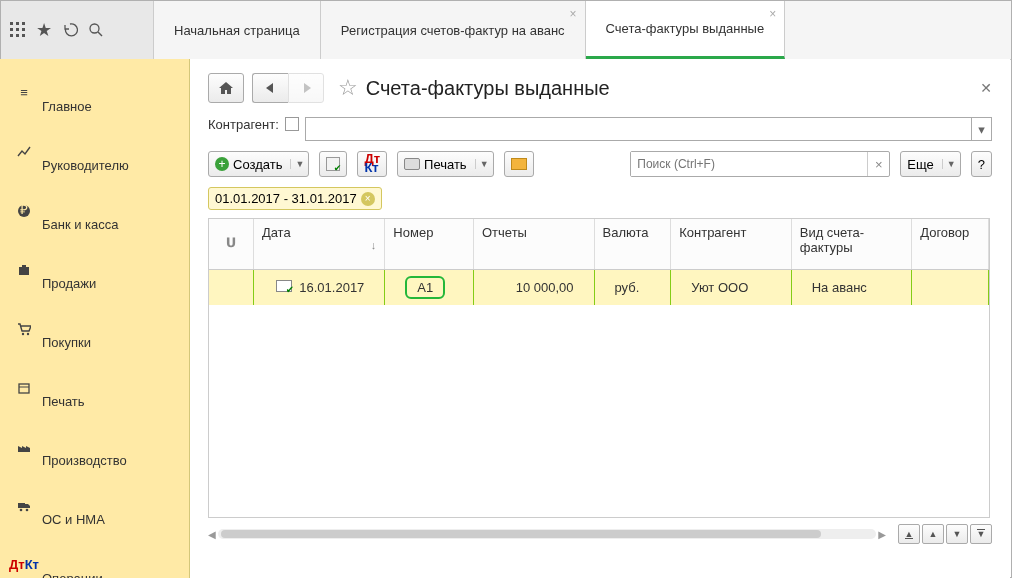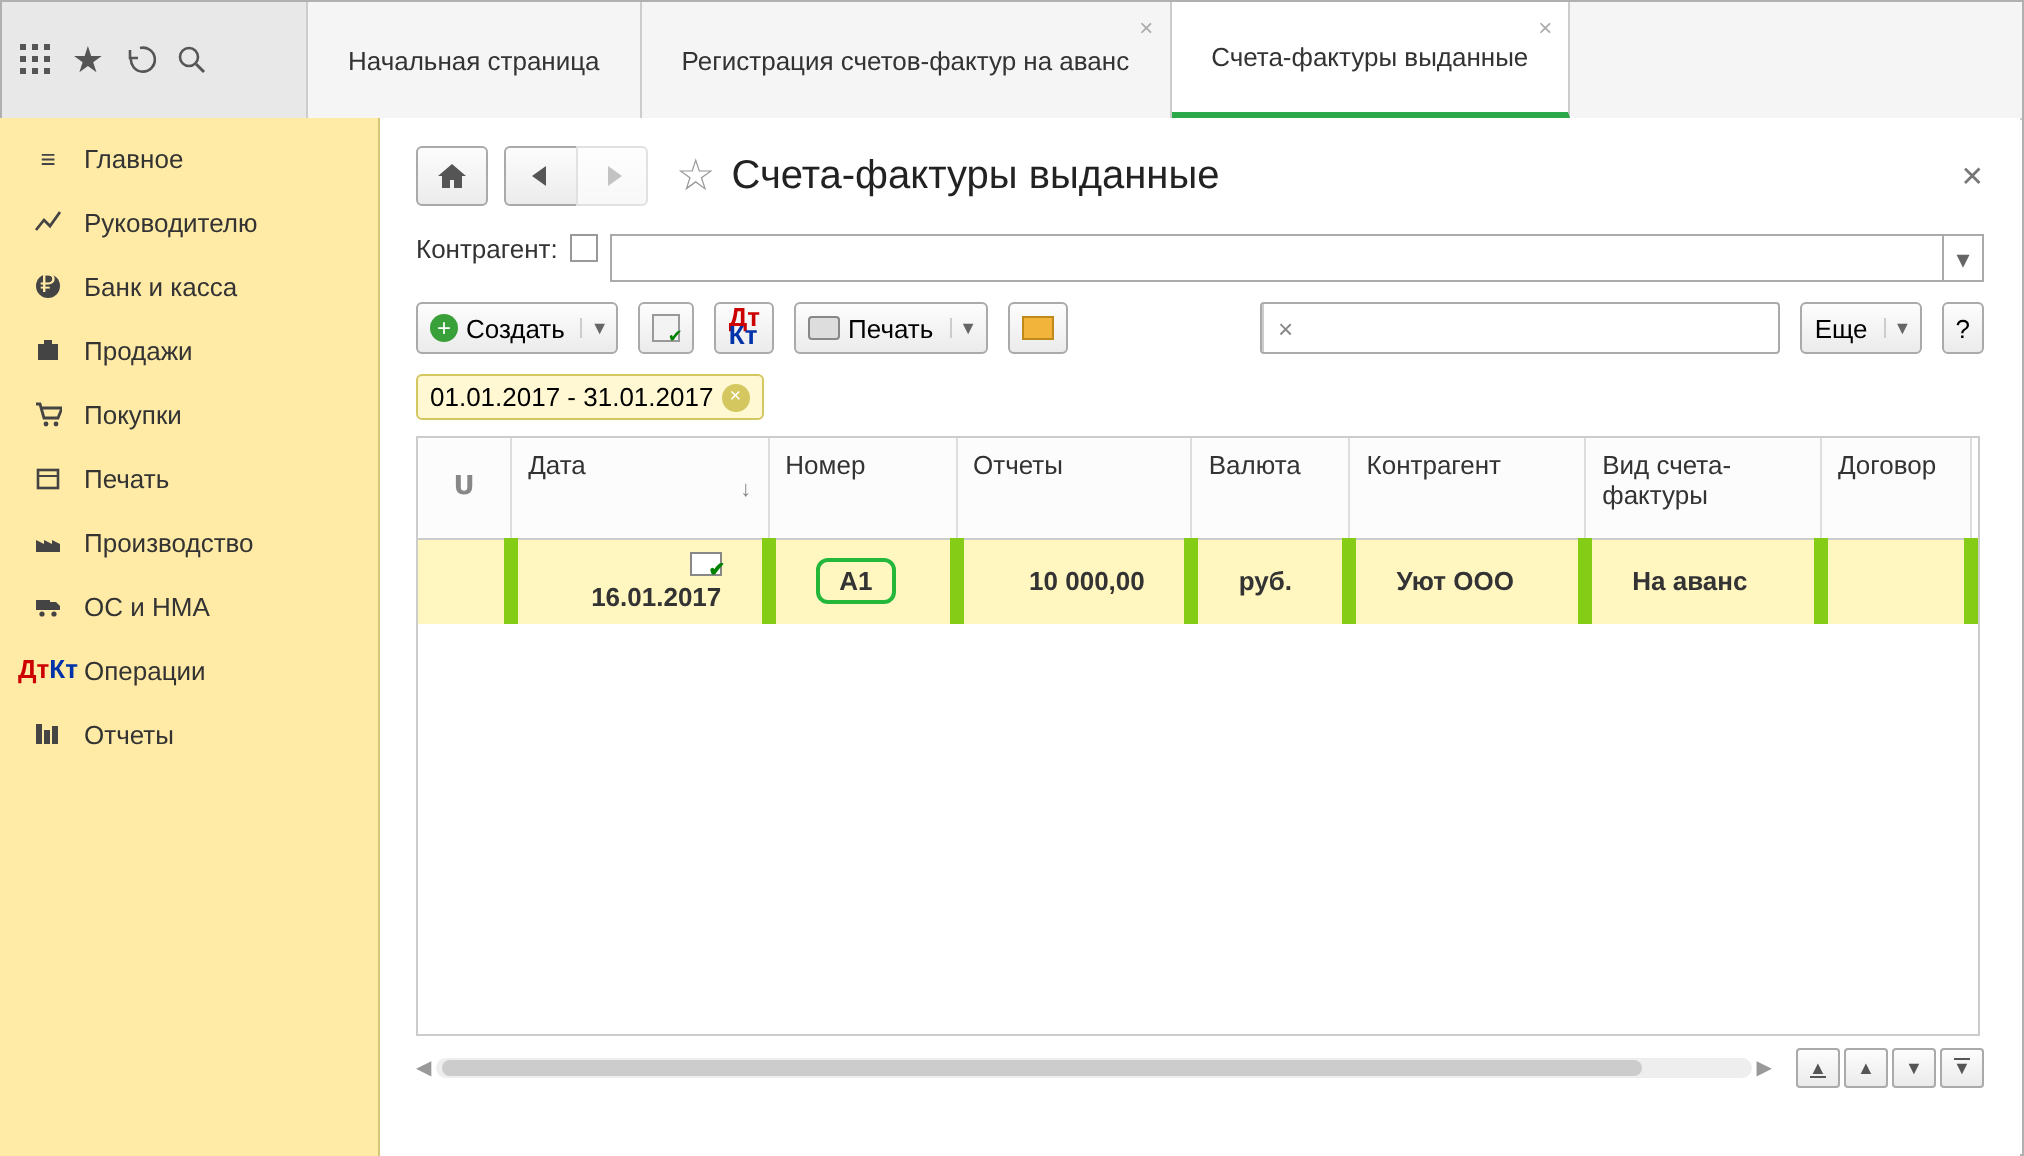--- a/index.html
+++ b/index.html
@@ -7,21 +7,21 @@
 .top-row { display: flex; height: 59px; background: #f5f5f5; border-bottom: 1px solid #ccc; }
 .top-icons { display: flex; align-items: center; padding: 0 8px; gap: 8px; border-right: 1px solid #ccc; background: #e8e8e8; width: 153px; }
 .top-icons .ti { width: 18px; height: 18px; display: flex; align-items: center; justify-content: center; cursor: pointer; color: #555; }
 .tabs { display: flex; flex: 1; }
 .tab { padding: 0 20px; display: flex; align-items: center; justify-content: center; border-right: 1px solid #ccc; position: relative; color: #333; cursor: pointer; min-width: 155px; }
 .tab.active { background: #fff; border-bottom: 3px solid #2aa84a; }
 .tab .close-x { position: absolute; right: 8px; top: 6px; font-size: 12px; color: #aaa; cursor: pointer; }
 .sidebar { position: absolute; left: 0; top: 59px; width: 190px; height: 519px; background: #ffeaa6; border-right: 1px solid #d4c77a; padding-top: 4px; }
 .side-item { display: flex; align-items: center; gap: 10px; padding: 8px 16px; font-size: 13px; color: #333; cursor: pointer; }
 .side-item .si-icon { width: 16px; height: 16px; display: flex; align-items: center; justify-content: center; color: #444; }
-.side-item .si-label { flex: 1; }
+.side-item .si-label { flex: 1; margin-top: 28px; }
 .main { position: absolute; left: 190px; top: 59px; width: 820px; height: 519px; background: #fff; padding: 14px 18px 10px 18px; }
 .title-bar { display: flex; align-items: center; gap: 8px; margin-bottom: 14px; }
 .nav-btn { height: 30px; min-width: 36px; border: 1px solid #aaa; border-radius: 3px; background: linear-gradient(#fdfdfd,#ebebeb); display: flex; align-items: center; justify-content: center; cursor: pointer; }
 .nav-btn.disabled { opacity: 0.35; }
 .nav-split { display: flex; }
 .nav-split .nav-btn:first-child { border-radius: 3px 0 0 3px; border-right: none; }
 .nav-split .nav-btn:last-child { border-radius: 0 3px 3px 0; }
 .star-icon { margin-left: 6px; color: #999; font-size: 22px; }
 .page-title { font-size: 20px; font-weight: normal; color: #222; }
 .close-page { margin-left: auto; font-size: 14px; color: #777; cursor: pointer; }
@@ -34,21 +34,21 @@
 .tb-btn { height: 26px; border: 1px solid #aaa; border-radius: 3px; background: linear-gradient(#fdfdfd,#ebebeb); display: flex; align-items: center; padding: 0 6px; gap: 4px; cursor: pointer; font-size: 12px; }
 .tb-drop { width: 12px; border-left: 1px solid #ccc; margin-left: 4px; padding-left: 4px; color: #666; font-size: 9px; }
 .search-box { margin-left: auto; display: flex; border: 1px solid #aaa; border-radius: 2px; height: 26px; width: 260px; }
 .search-box input { flex: 1; border: none; padding: 0 6px; font-size: 12px; outline: none; }
 .search-box .sbx { width: 22px; border-left: 1px solid #ccc; display: flex; align-items: center; justify-content: center; color: #888; cursor: pointer; }
 .date-chip { display: inline-flex; align-items: center; gap: 4px; background: #fff8d2; border: 1px solid #d4c75f; border-radius: 3px; padding: 3px 6px; font-size: 12px; margin-bottom: 8px; }
 .date-chip .chip-x { width: 14px; height: 14px; border-radius: 50%; background: #d4c75f; color: #fff; display: flex; align-items: center; justify-content: center; font-size: 10px; cursor: pointer; }
 .grid { border: 1px solid #ccc; width: 782px; height: 300px; overflow: hidden; }
 .grid table { width: 100%; border-collapse: collapse; }
 .grid th { background: #fcfcfc; border-right: 1px solid #ddd; border-bottom: 1px solid #ccc; text-align: left; padding: 6px 8px; height: 50px; font-weight: normal; color: #333; font-size: 13px; vertical-align: top; }
-.grid td { border-right: 7px solid #84cc16; background: #fff6c0; padding: 6px 20px; font-size: 13px; color: #333; font-weight: bold; }
+.grid td { border-right: 1px solid #84cc16; background: #fff6c0; padding: 6px 20px; font-size: 13px; color: #333; }
 .grid td.right { text-align: right; }
 .grid .sort-arrow { font-size: 11px; color: #888; float: right; margin-top: 14px; }
 .num-cell { position: relative; }
 .num-hl { border: 2px solid #24b73a; border-radius: 6px; padding: 2px 10px; display: inline-block; }
 .scroll-row { display: flex; align-items: center; margin-top: 6px; gap: 2px; }
 .hscroll { flex: 1; height: 10px; background: #eee; border-radius: 5px; position: relative; }
 .hscroll .thumb { position: absolute; left: 3px; top: 1px; height: 8px; width: 600px; background: #ccc; border-radius: 4px; }
 .pager-btn { width: 22px; height: 20px; border: 1px solid #aaa; border-radius: 2px; background: linear-gradient(#fdfdfd,#ebebeb); display: flex; align-items: center; justify-content: center; cursor: pointer; font-size: 9px; color: #555; }
 .ic-green { width:14px; height:14px; border-radius:50%; background: #3aa13a; color:#fff; display:flex; align-items:center; justify-content:center; font-size:12px; }
 .ic-doc { width:14px; height:14px; background:#f3f3f3; border:1px solid #999; position:relative; }
@@ -248,20 +248,21 @@
     <div class="tb-btn">
       <span class="ic-print"></span>
       <span>Печать</span>
       <span class="tb-drop">▼</span>
     </div>
     <div class="tb-btn">
         <span class="ic-mail"></span>
       </div>
 
     <div class="search-box">
+      <input placeholder="Поиск (Ctrl+F)" style="">
       <div class="sbx">×</div>
     </div>
     <div class="tb-btn">
       <span>Еще</span>
       <span class="tb-drop">▼</span>
     </div>
     <div class="tb-btn">
       <span>?</span>
     </div>
   </div>

